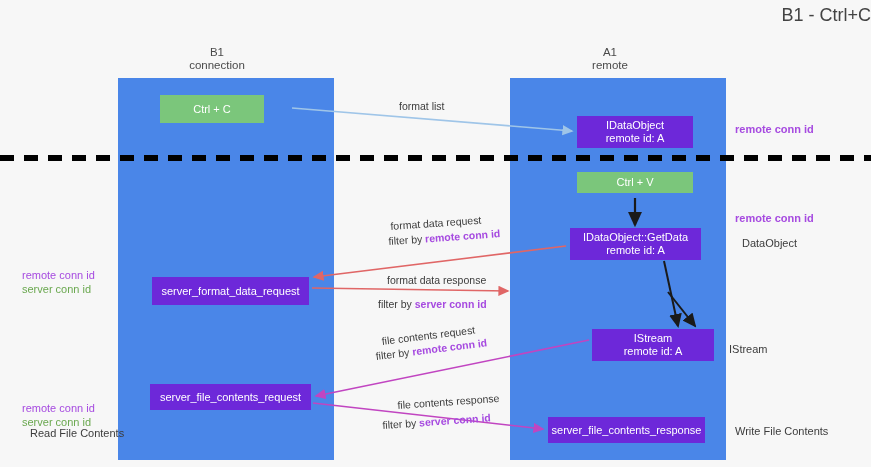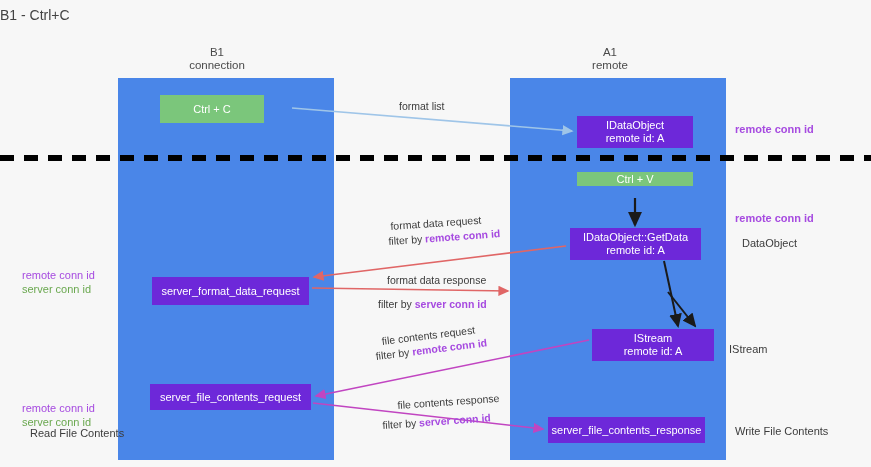--- a/index.html
+++ b/index.html
@@ -10,22 +10,22 @@
     position:relative;
     overflow:hidden;
     color:#3c3c3c;
   }
   .canvas{position:absolute;inset:0;}
   .abs{position:absolute;}
 
   
   #title{
     left:0;right:0;top:6px;
-    text-align:left;
-    font-size:14px;
+    text-align:right;
+    font-size:18px;
     line-height:19px;
     color:#434343;
   }
 
   
   .col-head{
     font-size:11.5px;
     line-height:13px;
     text-align:center;
     color:#4a4a4a;
@@ -55,21 +55,21 @@
     line-height:13px;
     text-align:center;
     padding:2px 4px;
   }
   .node.green{background:#7bc67b;}
   .node.orange{background:#6d28d9;}
   .node .l2{display:block;}
 
   #n-ctrlc{left:160px;top:95px;width:104px;height:28px;}
   #n-idataobject{left:577px;top:116px;width:116px;height:32px;}
-  #n-ctrlv{left:577px;top:172px;width:116px;height:14px;}
+  #n-ctrlv{left:577px;top:172px;width:116px;height:21px;}
   #n-getdata{left:570px;top:228px;width:131px;height:32px;}
   #n-sfdreq{left:152px;top:277px;width:157px;height:28px;}
   #n-sfdres{left:513px;top:279px;width:157px;height:26px;}
   #n-istream{left:592px;top:329px;width:122px;height:32px;}
   #n-sfcreq{left:150px;top:384px;width:161px;height:26px;}
   #n-sfcres{left:548px;top:417px;width:157px;height:26px;}
 
   
   .side{font-size:11px;line-height:14px;}
   .side.b{font-weight:bold;}

